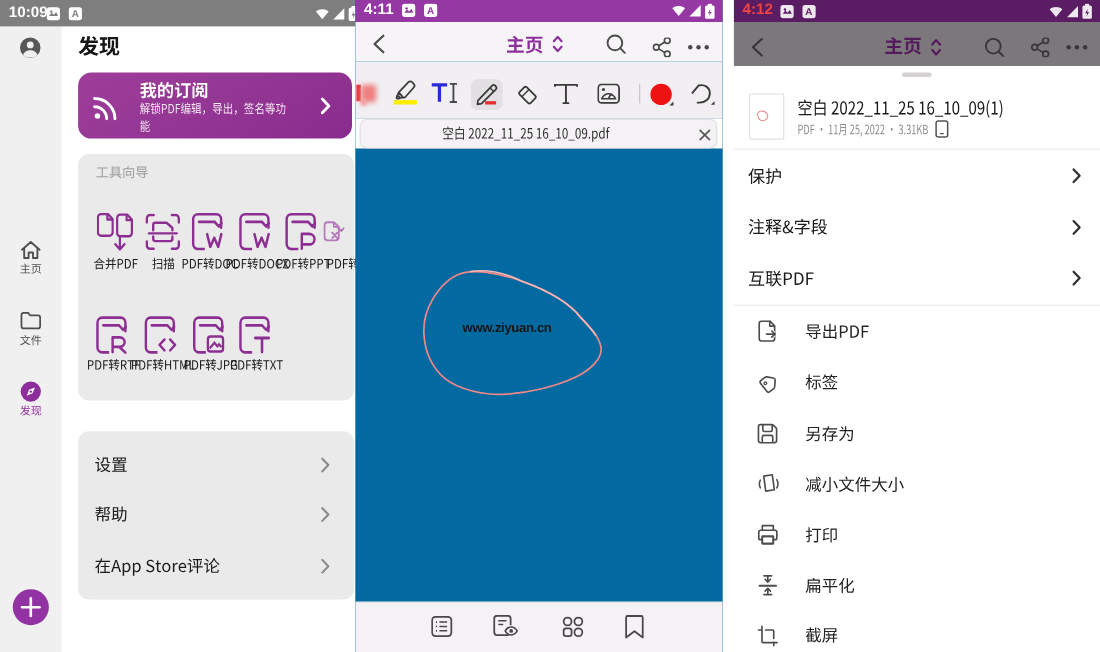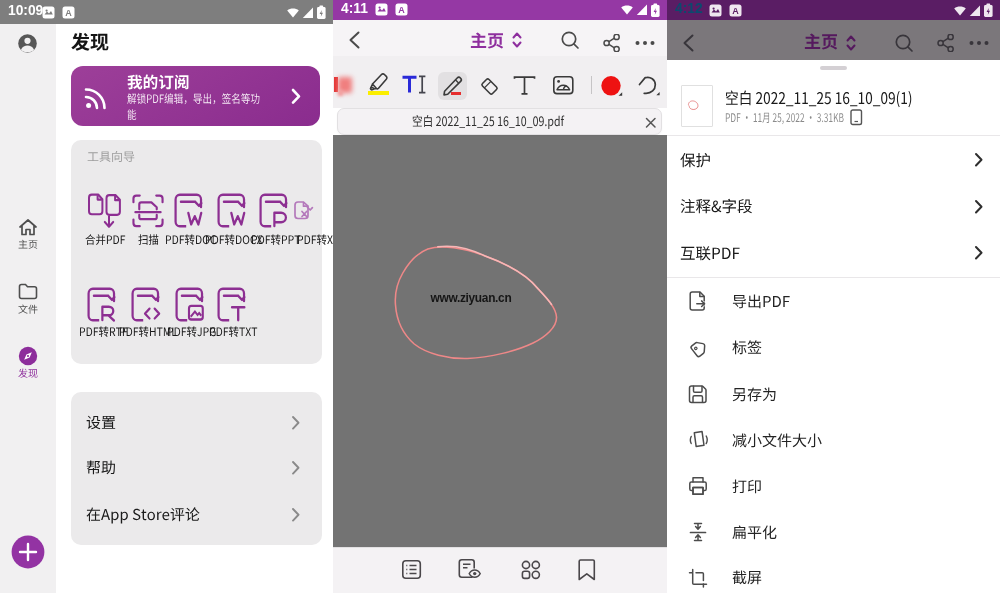--- a/index.html
+++ b/index.html
@@ -250,21 +250,21 @@
     </svg>
     <svg style="position:absolute;left:86px;top:520.0px;overflow:visible" width="1" height="1">
       <g transform="scale(0.015,0.015)">
         <path d="M391 -840C377 -789 359 -736 338 -685H63V-613H305C241 -485 153 -366 38 -286C50 -269 69 -237 77 -217C119 -247 158 -281 193 -318V76H268V-407C315 -471 356 -541 390 -613H939V-685H421C439 -730 455 -776 469 -821ZM598 -561V-368H373V-298H598V-14H333V56H938V-14H673V-298H900V-368H673V-561Z M1004 0H1097L1168 -224H1436L1506 0H1604L1355 -733H1252ZM1191 -297 1227 -410C1253 -493 1277 -572 1300 -658H1304C1328 -573 1351 -493 1378 -410L1413 -297Z M1700 229H1792V45L1789 -50C1838 -9 1890 13 1939 13C2063 13 2175 -94 2175 -280C2175 -448 2099 -557 1959 -557C1896 -557 1835 -521 1786 -480H1784L1775 -543H1700ZM1924 -64C1888 -64 1840 -78 1792 -120V-406C1844 -454 1891 -480 1936 -480C2040 -480 2080 -400 2080 -279C2080 -145 2014 -64 1924 -64Z M2320 229H2412V45L2409 -50C2458 -9 2510 13 2559 13C2683 13 2795 -94 2795 -280C2795 -448 2719 -557 2579 -557C2516 -557 2455 -521 2406 -480H2404L2395 -543H2320ZM2544 -64C2508 -64 2460 -78 2412 -120V-406C2464 -454 2511 -480 2556 -480C2660 -480 2700 -400 2700 -279C2700 -145 2634 -64 2544 -64Z M3376 13C3529 13 3625 -79 3625 -195C3625 -304 3559 -354 3474 -391L3370 -436C3313 -460 3248 -487 3248 -559C3248 -624 3302 -665 3385 -665C3453 -665 3507 -639 3552 -597L3600 -656C3549 -709 3472 -746 3385 -746C3252 -746 3154 -665 3154 -552C3154 -445 3235 -393 3303 -364L3408 -318C3478 -287 3531 -263 3531 -187C3531 -116 3474 -68 3377 -68C3301 -68 3227 -104 3175 -159L3120 -95C3183 -29 3272 13 3376 13Z M3930 13C3964 13 4000 3 4031 -7L4013 -76C3995 -68 3971 -61 3951 -61C3888 -61 3867 -99 3867 -165V-469H4015V-543H3867V-696H3791L3781 -543L3695 -538V-469H3776V-168C3776 -59 3815 13 3930 13Z M4348 13C4481 13 4599 -91 4599 -271C4599 -452 4481 -557 4348 -557C4215 -557 4097 -452 4097 -271C4097 -91 4215 13 4348 13ZM4348 -63C4254 -63 4191 -146 4191 -271C4191 -396 4254 -480 4348 -480C4442 -480 4506 -396 4506 -271C4506 -146 4442 -63 4348 -63Z M4743 0H4835V-349C4871 -441 4926 -475 4971 -475C4994 -475 5006 -472 5024 -466L5041 -545C5024 -554 5007 -557 4983 -557C4923 -557 4867 -513 4829 -444H4827L4818 -543H4743Z M5351 13C5424 13 5482 -11 5529 -42L5497 -103C5456 -76 5414 -60 5361 -60C5258 -60 5187 -134 5181 -250H5547C5549 -264 5551 -282 5551 -302C5551 -457 5473 -557 5334 -557C5210 -557 5091 -448 5091 -271C5091 -92 5206 13 5351 13ZM5180 -315C5191 -423 5259 -484 5336 -484C5421 -484 5471 -425 5471 -315Z M6419 -664C6406 -588 6376 -477 6352 -410L6412 -393C6438 -457 6468 -561 6493 -646ZM5985 -646C6012 -567 6036 -465 6042 -397L6110 -416C6103 -482 6079 -584 6049 -663ZM5690 -762C5743 -714 5809 -648 5840 -605L5890 -658C5859 -699 5791 -763 5738 -807ZM5951 -789V-718H6196V-349H5923V-277H6196V79H6272V-277H6554V-349H6272V-718H6509V-789ZM5636 -526V-454H5775V-84C5775 -41 5747 -15 5728 -4C5741 11 5758 42 5765 60C5779 40 5805 20 5971 -108C5962 -122 5949 -151 5943 -171L5845 -97V-527L5775 -526Z M6700 -768C6761 -718 6838 -647 6874 -601L6925 -658C6887 -702 6808 -771 6747 -818ZM7215 -842C7166 -722 7063 -575 6908 -472C6925 -460 6948 -433 6959 -416C7084 -504 7176 -614 7241 -723C7315 -607 7422 -491 7517 -424C7529 -443 7553 -470 7570 -483C7466 -547 7346 -673 7278 -791L7296 -828ZM7399 -427C7328 -375 7219 -314 7128 -269V-472H7053V-62C7053 29 7083 53 7191 53C7214 53 7375 53 7399 53C7495 53 7518 15 7528 -124C7507 -128 7476 -141 7459 -154C7453 -36 7445 -15 7395 -15C7359 -15 7223 -15 7196 -15C7138 -15 7128 -22 7128 -61V-193C7228 -238 7356 -304 7449 -364ZM6783 60V59C6797 38 6825 16 6989 -116C6980 -130 6968 -159 6961 -179L6862 -102V-526H6633V-453H6790V-91C6790 -42 6759 -9 6742 6C6754 17 6775 44 6783 60Z" fill="#1c1c1c"></path>
       </g>
     </svg>
     <svg style="position:absolute;left:290.75px;top:506.725px" width="9.5" height="15.55" viewBox="0 0 9.5 15.55">
       <path d="M2,2 L7.5,7.775 L2,13.55" fill="none" stroke="#8a8a8a" stroke-width="1.9" stroke-linecap="round" stroke-linejoin="round"></path>
     </svg>
   </div>
-<div style="position:absolute;left:333px;top:0;width:334px;height:593px;background:#737373;overflow:hidden">
+<div style="position:absolute;left:323px;top:0;width:334px;height:593px;background:#0369a1;overflow:hidden">
     <div style="position:absolute;left:0;top:0;width:334px;height:19.5px;background:#9538a4"></div>
     <div style="position:absolute;left:8px;top:0.75px;font:bold 13.8px 'Liberation Sans',sans-serif;color:#fff;letter-spacing:0px">4:11</div>
     <svg style="position:absolute;left:41.5px;top:3.25px" width="13" height="13" viewBox="0 0 13 13">
       <rect x="0.5" y="0.5" width="12" height="12" rx="2.5" fill="#fff"></rect>
       <path d="M2.5,8.5 L5,5.5 L7,7.5 L9,5 L10.8,8.5 Z" fill="#9538a4"></path>
       <circle cx="4.6" cy="4.6" r="1.1" fill="#9538a4"></circle>
     </svg>
     <svg style="position:absolute;left:62px;top:3.25px" width="13" height="13" viewBox="0 0 13 13">
       <rect x="0.5" y="0.5" width="12" height="12" rx="2.5" fill="#fff"></rect>
       <text x="6.4" y="9.8" font-family="Liberation Sans" font-size="9" font-weight="bold" fill="#9538a4" text-anchor="middle">A</text>
@@ -387,21 +387,21 @@
         <circle cx="14.8" cy="14.8" r="3.6"></circle>
         <rect x="1.4" y="11.2" width="7.2" height="7.2" rx="2.2"></rect>
       </g>
     </svg>
     <svg style="position:absolute;left:245px;top:559px" width="18" height="22" viewBox="0 0 18 22">
       <path d="M2.5,1 L15,1 C15.8,1 16.3,1.5 16.3,2.3 L16.3,20.5 L8.8,14.8 L1.2,20.5 L1.2,2.3 C1.2,1.5 1.7,1 2.5,1 Z" fill="none" stroke="#4a474a" stroke-width="1.6" stroke-linejoin="round"></path>
     </svg>
   </div>
 <div style="position:absolute;left:667px;top:0;width:333px;height:593px;background:#fff;overflow:hidden">
     <div style="position:absolute;left:0;top:0;width:333px;height:20px;background:#5a1d64"></div>
-    <div style="position:absolute;left:8px;top:1.0px;font:bold 13.8px 'Liberation Sans',sans-serif;color:#0c4a6e;letter-spacing:0px">4:12</div>
+    <div style="position:absolute;left:8px;top:1.0px;font:bold 13.8px 'Liberation Sans',sans-serif;color:#ef4444;letter-spacing:0px">4:12</div>
     <svg style="position:absolute;left:41.5px;top:3.5px" width="13" height="13" viewBox="0 0 13 13">
       <rect x="0.5" y="0.5" width="12" height="12" rx="2.5" fill="#efe7ef"></rect>
       <path d="M2.5,8.5 L5,5.5 L7,7.5 L9,5 L10.8,8.5 Z" fill="#5a1d64"></path>
       <circle cx="4.6" cy="4.6" r="1.1" fill="#5a1d64"></circle>
     </svg>
     <svg style="position:absolute;left:62px;top:3.5px" width="13" height="13" viewBox="0 0 13 13">
       <rect x="0.5" y="0.5" width="12" height="12" rx="2.5" fill="#efe7ef"></rect>
       <text x="6.4" y="9.8" font-family="Liberation Sans" font-size="9" font-weight="bold" fill="#5a1d64" text-anchor="middle">A</text>
     </svg>
     <svg style="position:absolute;left:286px;top:4.5px" width="14" height="11" viewBox="0 0 14 11">

